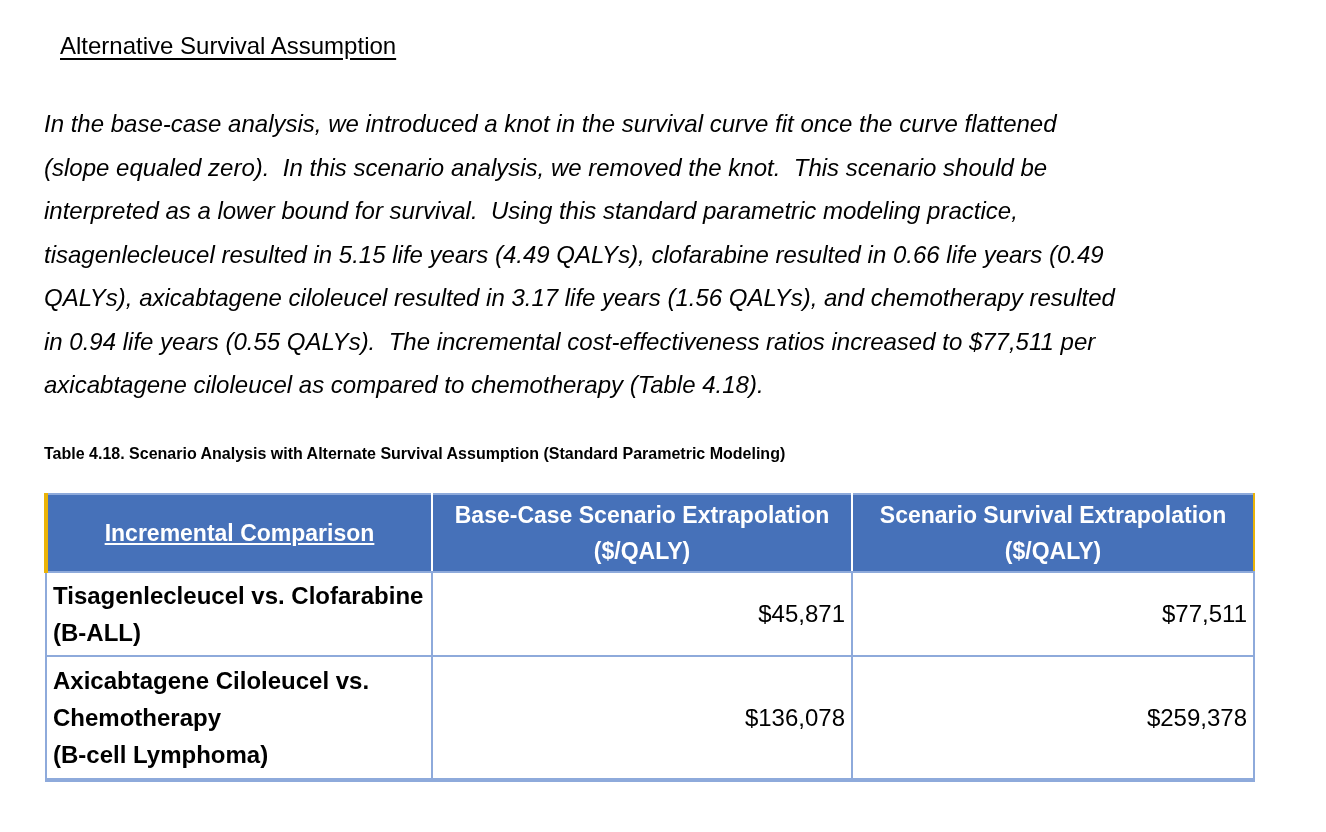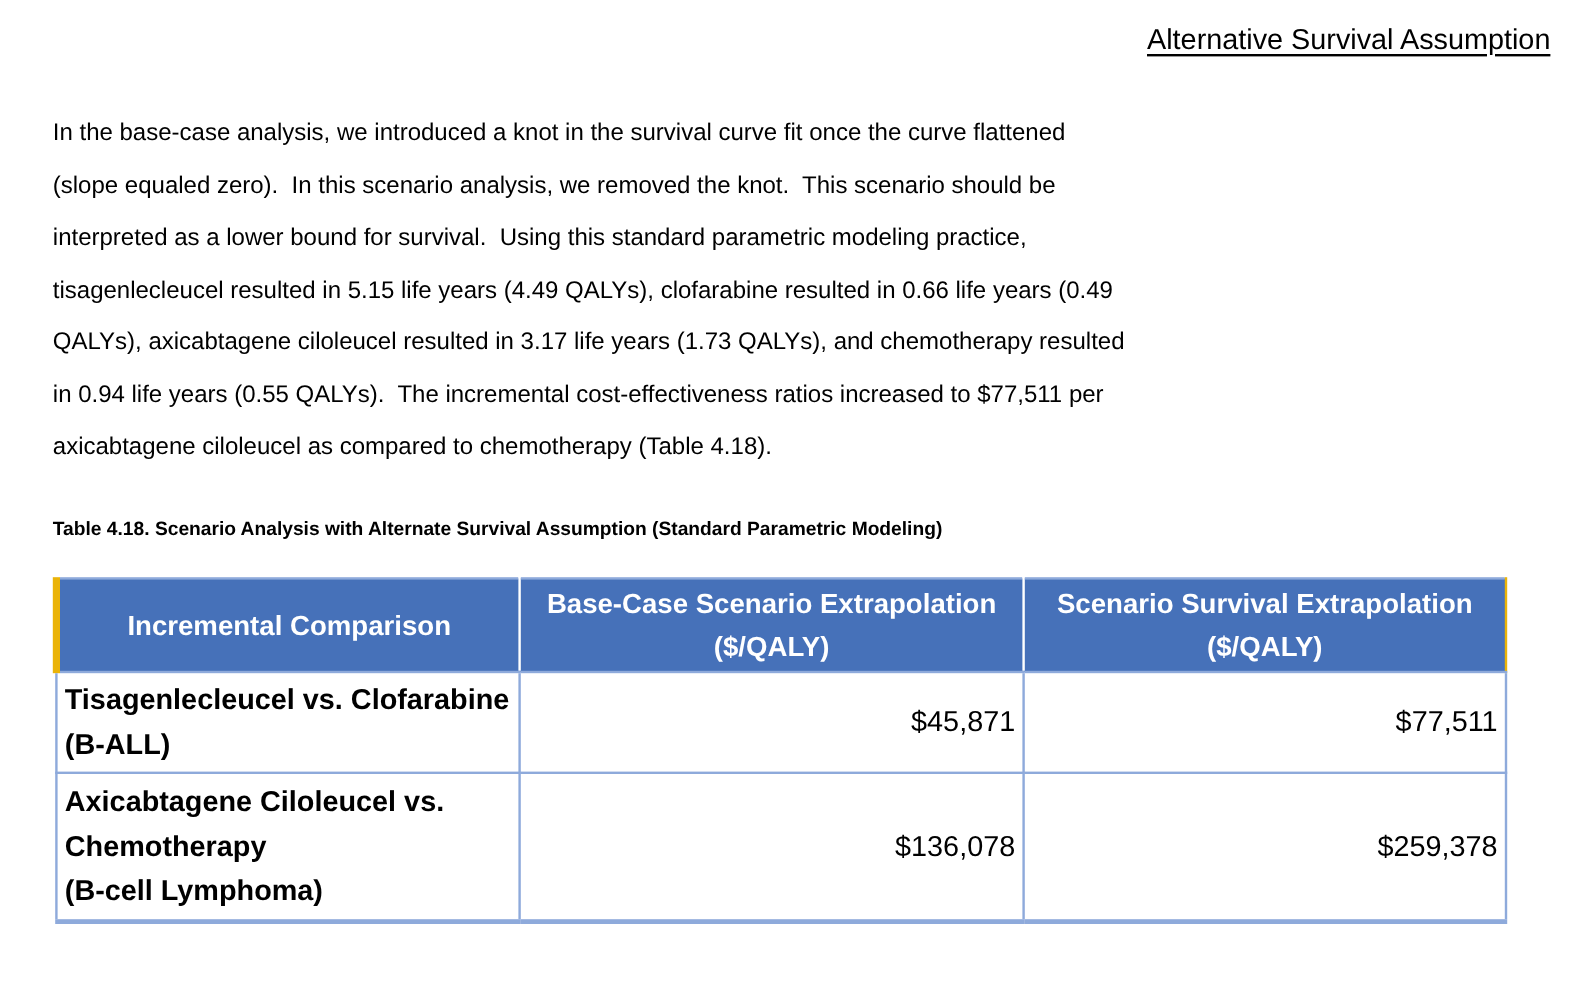--- a/index.html
+++ b/index.html
@@ -13,33 +13,33 @@
     overflow: hidden;
     font-family: "Liberation Sans", sans-serif;
     color: #000000;
     box-sizing: border-box;
     padding: 14px 30px 0 44px;
   }
   .heading {
     font-size: 24px;
     font-weight: normal;
     line-height: 32px;
-    margin: 4px;
+    margin: 16px;
     text-decoration: underline;
     text-underline-offset: 4px;
     white-space: pre;
-    text-align: right;
   }
   .paragraph {
     margin-top: 40px;
   }
   .para-line {
-    font-size: 20px;
+    font-size: 24px;
     line-height: 43.5px;
     white-space: pre;
+    font-style: italic;
   }
   .caption {
     margin-top: 31px;
     font-size: 16px;
     font-weight: bold;
     line-height: 32px;
     white-space: pre;
   }
   table.t418 {
     margin-top: 23px;
@@ -56,21 +56,21 @@
     font-size: 23px;
     font-weight: bold;
     height: 76px;
     text-align: center;
     vertical-align: middle;
     border-left: 2px solid #ffffff;
     border-bottom: 2px solid #8EAADB;
     padding: 0 6px;
     line-height: 36px;
   }
-  table.t418 th:first-child { border-left: 6px solid #eab308; }
+  table.t418 th:first-child { border-left: 4px solid #eab308; text-decoration: underline; }
   table.t418 th:last-child  { border-right: 2px solid #eab308; }
   table.t418 thead tr { border-top: 2px solid #8EAADB; }
   table.t418 td {
     border: 2px solid #8EAADB;
     font-size: 24px;
     vertical-align: middle;
     padding: 4px 6px;
     line-height: 37px;
   }
   table.t418 tr.body-row-1 td { height: 70px; }
@@ -87,21 +87,21 @@
 </head>
 <body>
 
 <div class="heading">Alternative Survival Assumption</div>
 
 <div class="paragraph">
   <div class="para-line">In the base-case analysis, we introduced a knot in the survival curve fit once the curve flattened</div>
   <div class="para-line">(slope equaled zero).  In this scenario analysis, we removed the knot.  This scenario should be</div>
   <div class="para-line">interpreted as a lower bound for survival.  Using this standard parametric modeling practice,</div>
   <div class="para-line">tisagenlecleucel resulted in 5.15 life years (4.49 QALYs), clofarabine resulted in 0.66 life years (0.49</div>
-  <div class="para-line">QALYs), axicabtagene ciloleucel resulted in 3.17 life years (1.73 QALYs), and chemotherapy resulted</div>
+  <div class="para-line">QALYs), axicabtagene ciloleucel resulted in 3.17 life years (1.56 QALYs), and chemotherapy resulted</div>
   <div class="para-line">in 0.94 life years (0.55 QALYs).  The incremental cost-effectiveness ratios increased to $77,511 per</div>
   <div class="para-line">axicabtagene ciloleucel as compared to chemotherapy (Table 4.18).</div>
 </div>
 
 <div class="caption">Table 4.18. Scenario Analysis with Alternate Survival Assumption (Standard Parametric Modeling)</div>
 
 <table class="t418">
   <colgroup>
       <col class="c1">
       <col class="c2">

